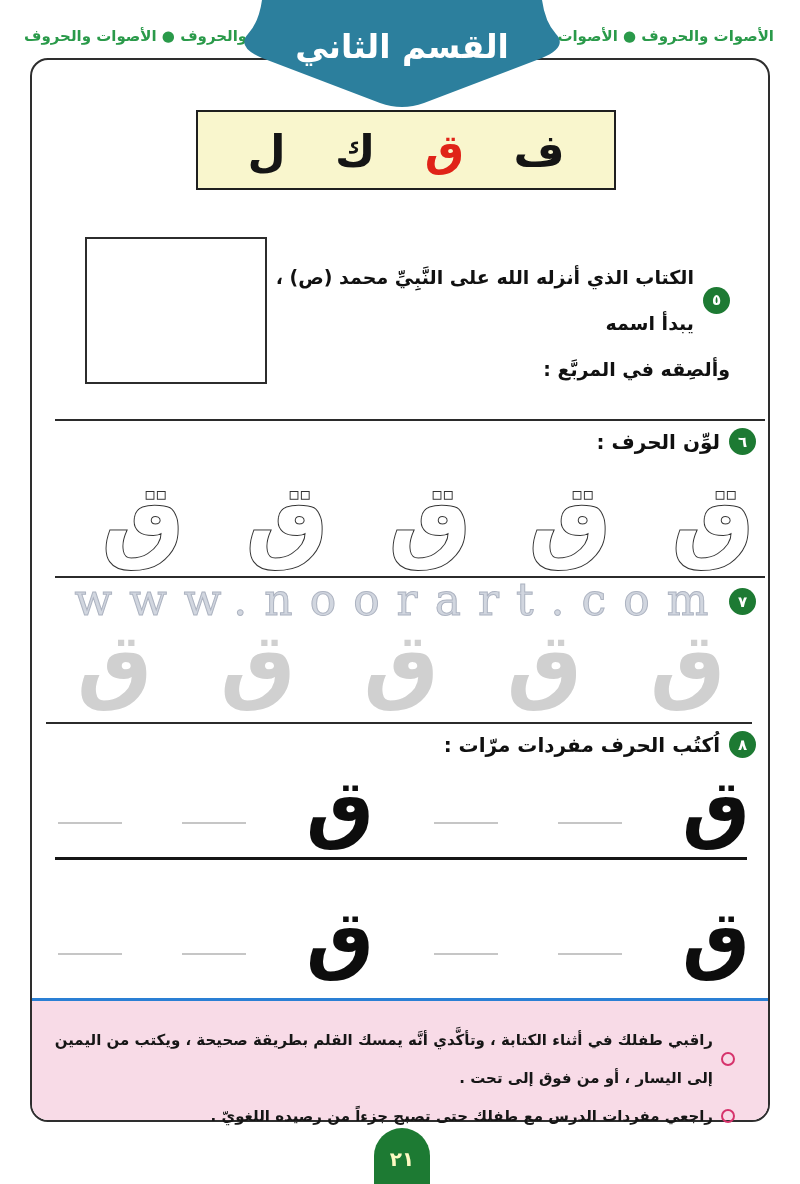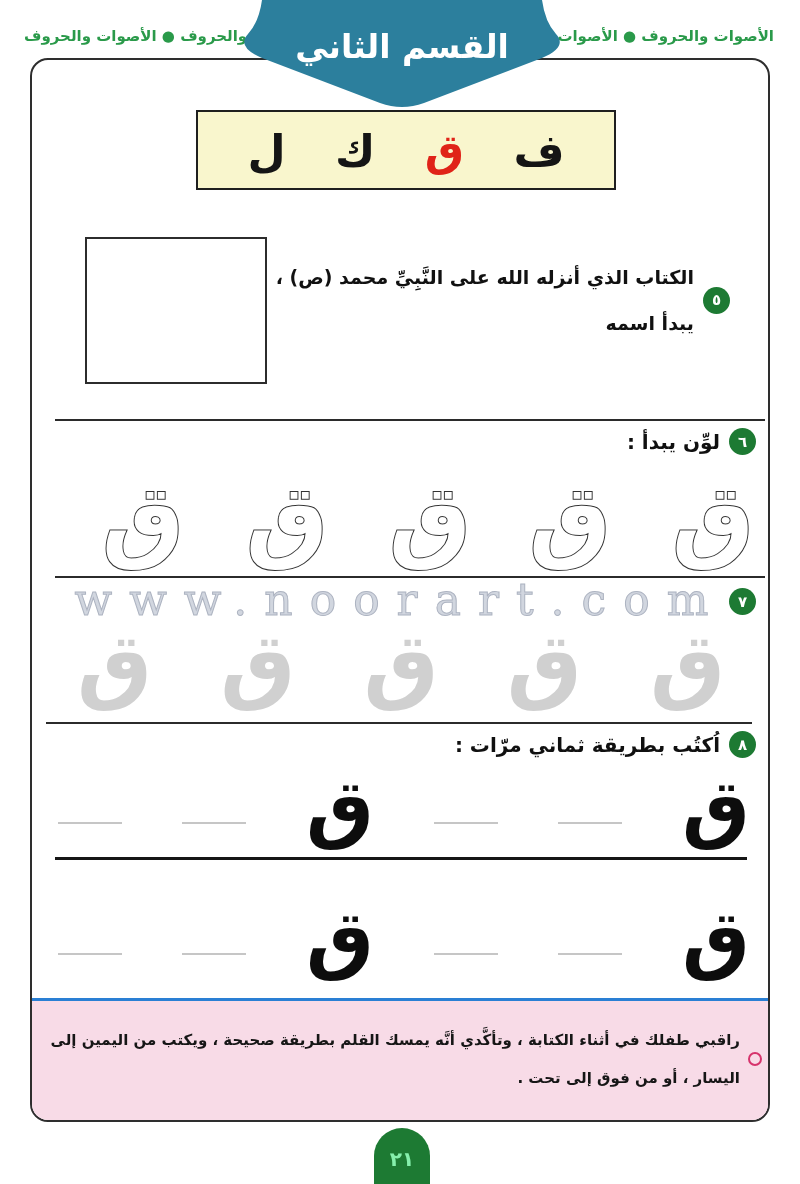--- a/index.html
+++ b/index.html
@@ -103,33 +103,33 @@
   }
   .wr1 { top:762px; }
   .wr2 { top:893px; }
   .write-dash { width:64px; height:2px; background:#c6c6c6; margin-top:60px; }
 
   
   .footer-box {
     position:absolute; box-sizing:border-box; left:32px; top:998px; width:736px; height:122px;
     background:#f8dbe7; border-top:3px solid #2a7fd4; border-radius:0 0 16px 16px;
     direction:rtl; color:#161616; font-size:15px; font-weight:700;
-    padding:20px 6px 0 14px; line-height:38px;
+    padding:20px 33px 0 14px; line-height:38px;
   }
   .footer-box .note { display:flex; align-items:center; gap:8px; }
   .bullet-o {
     width:10px; height:10px; border:2px solid #d6336c; border-radius:50%;
     flex:0 0 auto; background:transparent;
   }
 
   .page-badge {
     position:absolute; left:374px; top:1128px; width:56px; height:56px;
     background:#1d7a33; border-radius:28px 28px 0 0;
     display:flex; align-items:center; justify-content:center;
-    color:#86efac; font-size:20px; font-weight:700; padding-top:6px; box-sizing:border-box;
+    color:#fef9c3; font-size:20px; font-weight:700; padding-top:6px; box-sizing:border-box;
   }
 </style>
 </head>
 <body>
 
 <div class="page">
 
   <div class="strip strip-left">الأصوات والحروف ● الأصوات والحروف</div>
   <div class="strip strip-right">الأصوات والحروف ● الأصوات والحروف</div>
 
@@ -147,29 +147,30 @@
     <span class="hl">ق</span>
     <span>ك</span>
     <span>ل</span>
   </div>
 
   <div class="ex5">
     <div class="line1">
       <span class="num-circle">٥</span>
       <span>الكتاب الذي أنزله الله على النَّبِيِّ محمد (ص) ، يبدأ اسمه</span>
     </div>
+    <div class="line3">وألصِقه في المربَّع :</div>
   </div>
 
   <div class="paste-box"></div>
 
   <div class="divider d1"></div>
 
   <div class="ex-heading h6">
     <span class="num-circle">٦</span>
-    <span>لوِّن يبدأ :</span>
+    <span>لوِّن الحرف :</span>
   </div>
 
   <svg class="color-row" viewBox="0 0 712 136">
     <text x="668" y="102" text-anchor="middle">ق</text>
     <text x="525" y="102" text-anchor="middle">ق</text>
     <text x="385" y="102" text-anchor="middle">ق</text>
     <text x="242" y="102" text-anchor="middle">ق</text>
     <text x="98" y="102" text-anchor="middle">ق</text>
   </svg>
 
@@ -186,21 +187,21 @@
     <span>ق</span>
     <span>ق</span>
   </div>
 
   <div class="watermark">www.noorart.com</div>
 
   <div class="divider d3"></div>
 
   <div class="ex-heading h8">
     <span class="num-circle">٨</span>
-    <span>اُكتُب بطريقة ثماني مرّات :</span>
+    <span>اُكتُب الحرف مفردات مرّات :</span>
   </div>
 
   <div class="write-row wr1">
     <span>ق</span>
     <span class="write-dash"></span>
     <span class="write-dash"></span>
     <span>ق</span>
     <span class="write-dash"></span>
     <span class="write-dash"></span>
   </div>
@@ -214,17 +215,21 @@
     <span>ق</span>
     <span class="write-dash"></span>
     <span class="write-dash"></span>
   </div>
 
   <div class="footer-box">
     <div class="note">
       <span class="bullet-o"></span>
       <span>راقبي طفلك في أثناء الكتابة ، وتأكَّدي أنَّه يمسك القلم بطريقة صحيحة ، ويكتب من اليمين إلى اليسار ، أو من فوق إلى تحت .</span>
     </div>
+    <div class="note">
+      <span class="bullet-o"></span>
+      <span>راجعي مفردات الدرس مع طفلك حتى تصبح جزءاً من رصيده اللغويّ .</span>
+    </div>
   </div>
 
   <div class="page-badge">٢١</div>
 
 </div>
 
 </body></html>

